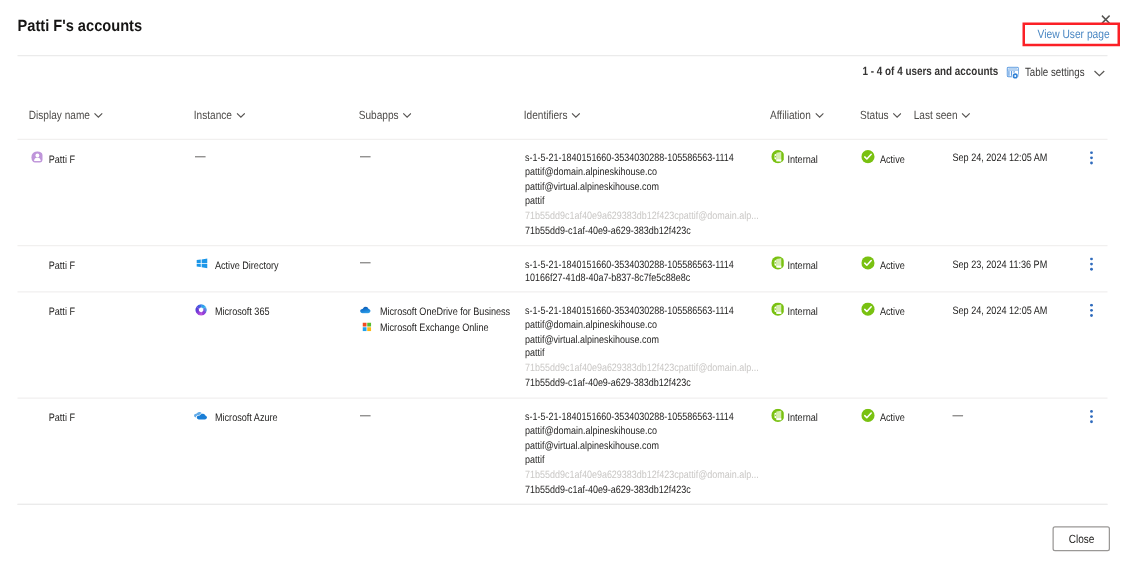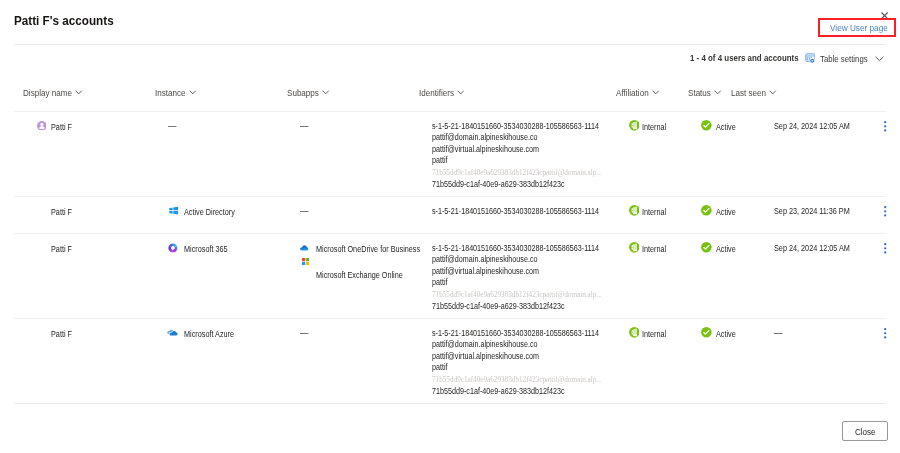--- a/index.html
+++ b/index.html
@@ -28,26 +28,26 @@
   .count .sq{--sx:0.833;}
   .tset{position:absolute;left:804.9px;top:52px;display:flex;align-items:center;cursor:pointer;height:13px;}
   .tset-label{font-size:9.5px;color:#3b3a39;margin-left:5px;line-height:11px;}
   .tset-label .sq{--sx:0.82;}
   .tset .chev{margin-left:4.8px;}
   .chev{margin-left:2.2px;line-height:0;display:inline-flex;align-items:center;}
 
   .thead{position:absolute;left:0;top:86px;width:900px;height:13px;}
   .th{position:absolute;top:0;display:flex;align-items:center;font-size:9.5px;color:#4d4b49;cursor:pointer;height:13px;line-height:11px;}
 
-  .row{position:absolute;left:16px;width:748px;}
+  .row{position:absolute;left:4px;width:748px;}
   .rowline{position:absolute;left:14px;width:872px;height:1px;background:#f1f0ef;}
   .cell{position:absolute;font-size:8.6px;color:#1f1e1d;line-height:11px;white-space:nowrap;}
   .dash{color:#4d4b49;font-size:10px;line-height:11px;}
   .ident{position:absolute;font-size:8.5px;color:#1f1e1d;line-height:11.65px;white-space:nowrap;}
-  .ident .muted{color:#c9c7c5;font-family:Liberation Serif, serif;}
+  .ident .muted{color:#c9c7c5;}
   .ico{display:inline-flex;line-height:0;}
   .kebab{position:absolute;cursor:pointer;line-height:0;}
 
   .footer-btn{position:absolute;left:842.3px;top:421px;width:45.6px;height:20.4px;border:1px solid #9a9896;background:#fff;border-radius:2px;font-family:"Liberation Sans",sans-serif;font-size:9.5px;color:#1f1e1d;cursor:pointer;padding:0;display:flex;align-items:center;justify-content:center;line-height:11px;}
   .footer-btn .sq{--sx:0.845;}
 </style>
 </head>
 <body>
 
 <div class="panel">
@@ -202,20 +202,21 @@
             <path d="M0.6 4.4 L7.8 3.5 L7.8 9.3 L0.6 9.3 Z" fill="#1b96e8"></path>
             <path d="M9.3 3.25 L19.4 1.6 L19.4 9.3 L9.3 9.3 Z" fill="#1b96e8"></path>
             <path d="M0.6 10.7 L7.8 10.7 L7.8 16.5 L0.6 15.6 Z" fill="#1b96e8"></path>
             <path d="M9.3 10.7 L19.4 10.7 L19.4 18.4 L9.3 16.75 Z" fill="#1b96e8"></path>
           </svg>
         </span>
         <div class="cell" style="left:168px;top:11.1px;text-decoration:underline;"><span class="sq" style="margin-right: -7.88px;">Active Directory</span></div>
         <div class="cell dash" style="left:284px;top:8.7px;"><span class="sq" style="margin-right: -1.31px;">—</span></div>
         <div class="ident" style="left:415.8px;top:9.5px;">
           <div><span class="sq" style="margin-right: -25.9px;">s-1-5-21-1840151660-3534030288-105586563-1114</span></div>
+          <div><span class="sq" style="margin-right: -20.49px;">10166f27-41d8-40a7-b837-8c7fe5c88e8c</span></div>
         </div>
         <span class="ico" style="position:absolute;left:612.7px;top:9.2px;">
           <svg width="10.7" height="10.7" viewBox="0 0 18 18">
             <circle cx="9" cy="9" r="8.9" fill="#79c111"></circle>
             <path d="M6.9 3.6 L13.5 2.6 L13.5 15.4 L6.9 14.4 Z" fill="#d6eeb0"></path>
             <rect x="6.9" y="12.7" width="6.6" height="2.7" fill="#fff"></rect>
             <path d="M6.9 4.9 L4.4 5.9 L4.4 12.1 L6.9 13.1 Z" fill="#fff"></path>
             <ellipse cx="5.5" cy="9" rx="0.7" ry="1.1" fill="#79c111"></ellipse>
           </svg>
         </span>
@@ -280,21 +281,21 @@
         </span>
         <div class="cell" style="left:299.9px;top:10.9px;"><span class="sq" style="margin-right: -16.14px;">Microsoft OneDrive for Business</span></div>
         <span class="ico" style="position:absolute;left:285.7px;top:24.5px;">
           <svg width="7" height="7" viewBox="0 0 14 14">
             <rect x="0" y="0" width="6.4" height="6.4" fill="#ef4c23"></rect>
             <rect x="7.6" y="0" width="6.4" height="6.4" fill="#5bbc2e"></rect>
             <rect x="0" y="7.6" width="6.4" height="6.4" fill="#1fa0ec"></rect>
             <rect x="7.6" y="7.6" width="6.4" height="6.4" fill="#fcb714"></rect>
           </svg>
         </span>
-        <div class="cell" style="left:299.9px;top:24.3px;margin-top:13px;"><span class="sq" style="margin-right: -13.45px;">Microsoft Exchange Online</span></div>
+        <div class="cell" style="left:299.9px;top:24.3px;"><span class="sq" style="margin-right: -13.45px;">Microsoft Exchange Online</span></div>
         <div class="ident" style="left:415.8px;top:9.5px;">
           <div><span class="sq" style="margin-right: -25.9px;">s-1-5-21-1840151660-3534030288-105586563-1114</span></div>
           <div><span class="sq" style="margin-right: -16.36px;">pattif@domain.alpineskihouse.co</span></div>
           <div><span class="sq" style="margin-right: -16.6px;">pattif@virtual.alpineskihouse.com</span></div>
           <div><span class="sq" style="margin-right: -2.41px;">pattif</span></div>
           <div class="muted"><span class="sq" style="margin-right: -28.99px;">71b55dd9c1af40e9a629383db12f423cpattif@domain.alp...</span></div>
           <div><span class="sq" style="margin-right: -20.55px;">71b55dd9-c1af-40e9-a629-383db12f423c</span></div>
         </div>
         <span class="ico" style="position:absolute;left:612.7px;top:9.2px;">
           <svg width="10.7" height="10.7" viewBox="0 0 18 18">

